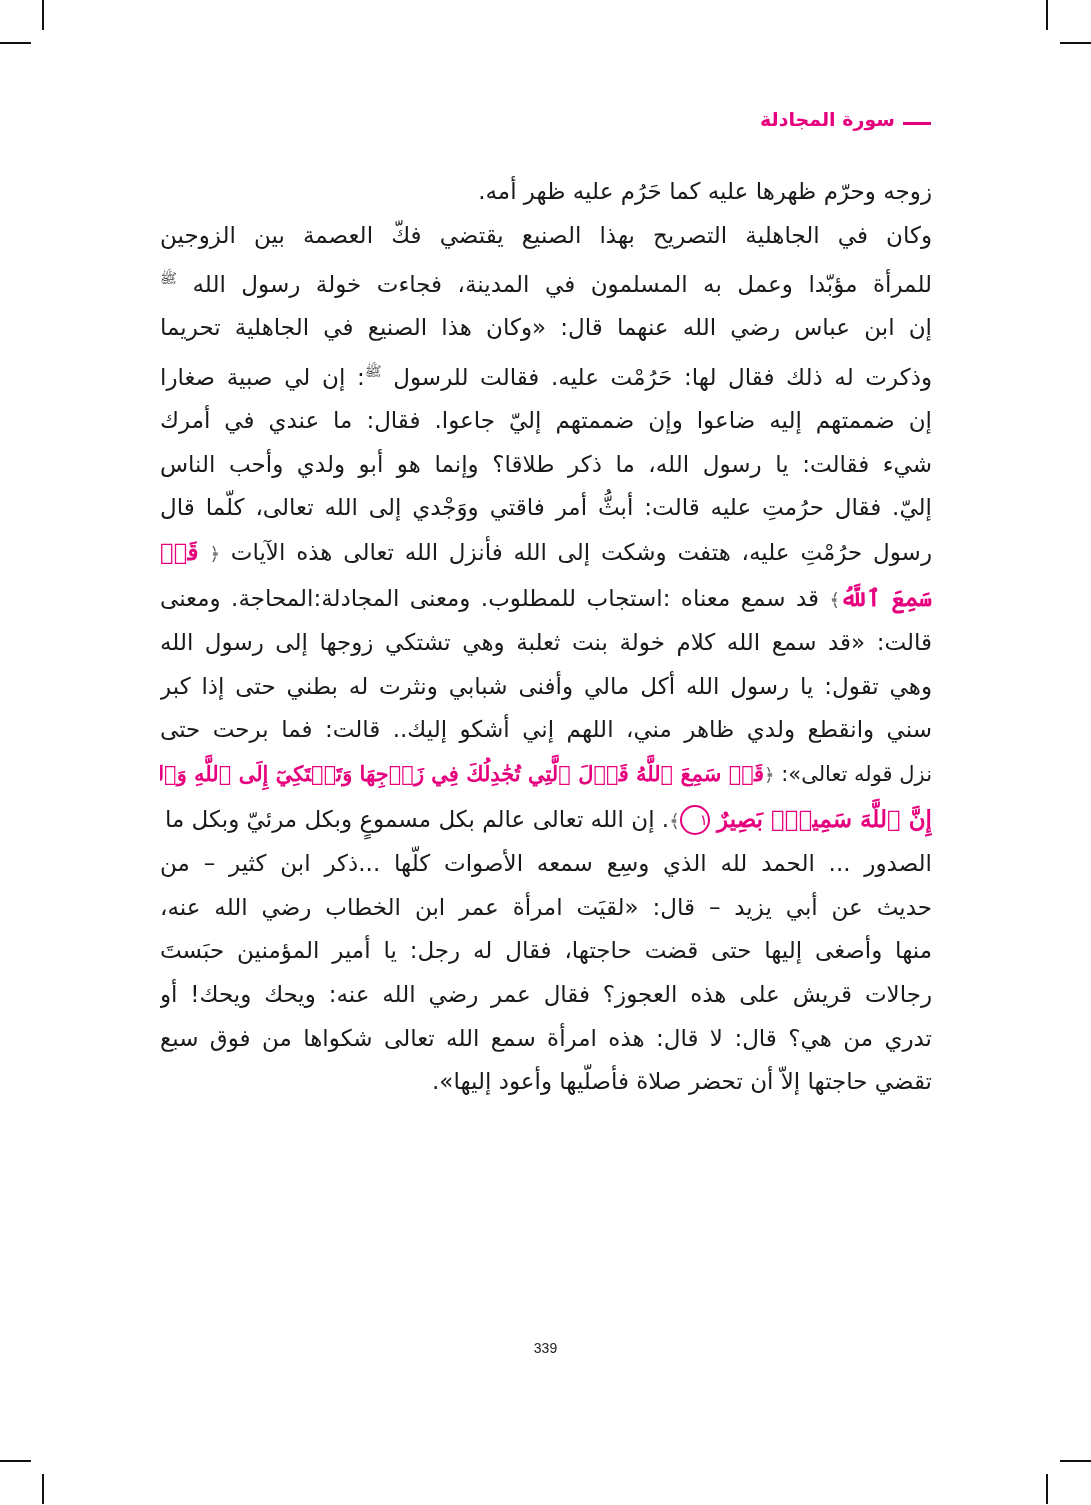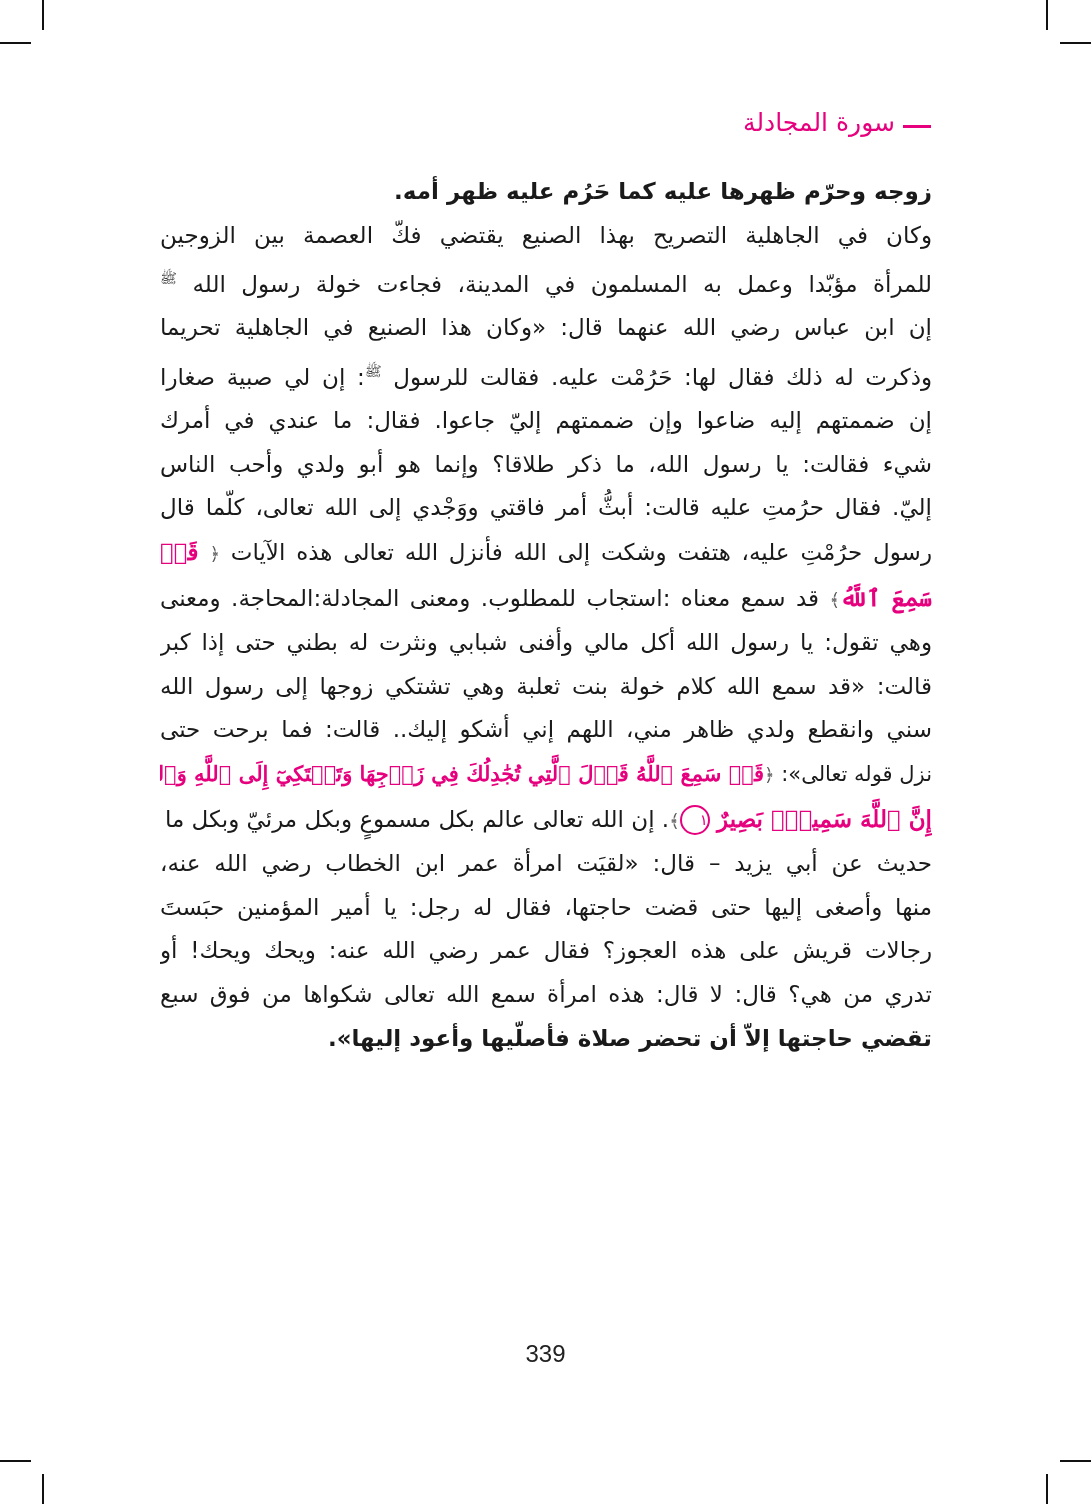--- a/index.html
+++ b/index.html
@@ -33,22 +33,22 @@
     }
     .running-head .rule {
       width: 28px;
       height: 3px;
       background: #e6007e;
       margin-top: 8px;
     }
     .running-head .title {
       color: #e6007e;
       font-family: "DejaVu Sans", sans-serif;
-      font-size: 25px;
-      font-weight: normal;
+      font-size: 19px;
+      font-weight: bold;
       line-height: 1;
     }
 
     .body-text {
       position: absolute;
       top: 170px;
       left: 160px;
       width: 772px;
       direction: rtl;
       text-align: justify;
@@ -60,21 +60,20 @@
     }
     .body-text .line {
       display: block;
       white-space: nowrap;
       text-align: justify;
       text-align-last: justify;
       overflow: hidden;
     }
     .body-text .line.last {
       text-align-last: right;
-      font-weight: bold;
     }
     .quran {
       color: #e6007e;
       font-family: "DejaVu Serif", serif;
       font-weight: bold;
       margin-top: 11px;
     }
     .bracket {
       color: #555;
       font-size: 18px;
@@ -99,21 +98,21 @@
       vertical-align: super;
     }
 
     .page-number {
       position: absolute;
       top: 1340px;
       left: 0;
       width: 1091px;
       text-align: center;
       font-family: "Liberation Sans", sans-serif;
-      font-size: 24px;
+      font-size: 14px;
       color: #222;
     }
   </style>
 </head>
 <body>
 
 <div class="crop v" style="left:42px; top:0;"></div>
 <div class="crop h" style="left:0; top:42px;"></div>
 <div class="crop v" style="left:1046px; top:0;"></div>
 <div class="crop h" style="left:1060px; top:42px;"></div>
@@ -131,25 +130,26 @@
   <span class="line last">زوجه وحرّم ظهرها عليه كما حَرُم عليه ظهر أمه.</span>
   <span class="line">وكان في الجاهلية التصريح بهذا الصنيع يقتضي فكّ العصمة بين الزوجين</span>
   <span class="line"><span>للمرأة مؤبّدا وعمل به المسلمون في المدينة، فجاءت خولة رسول الله</span> <span class="salla">ﷺ</span></span>
   <span class="line">إن ابن عباس رضي الله عنهما قال: «وكان هذا الصنيع في الجاهلية تحريما</span>
   <span class="line"><span>وذكرت له ذلك فقال لها: حَرُمْت عليه. فقالت للرسول</span> <span class="salla">ﷺ</span><span>: إن لي صبية صغارا</span></span>
   <span class="line">إن ضممتهم إليه ضاعوا وإن ضممتهم إليّ جاعوا. فقال: ما عندي في أمرك</span>
   <span class="line">شيء فقالت: يا رسول الله، ما ذكر طلاقا؟ وإنما هو أبو ولدي وأحب الناس</span>
   <span class="line">إليّ. فقال حرُمتِ عليه قالت: أبثُّ أمر فاقتي ووَجْدي إلى الله تعالى، كلّما قال</span>
   <span class="line"><span>رسول حرُمْتِ عليه، هتفت وشكت إلى الله فأنزل الله تعالى هذه الآيات</span> <span class="bracket">﴿</span> <span class="quran">قَدۡ</span></span>
   <span class="line"><span class="quran">سَمِعَ ٱللَّهُ</span><span class="bracket">﴾</span> <span>قد سمع معناه :استجاب للمطلوب. ومعنى المجادلة:المحاجة. ومعنى</span></span>
+  <span class="line">قالت: «قد سمع الله كلام خولة بنت ثعلبة وهي تشتكي زوجها إلى رسول الله</span>
   <span class="line">وهي تقول: يا رسول الله أكل مالي وأفنى شبابي ونثرت له بطني حتى إذا كبر</span>
-  <span class="line">قالت: «قد سمع الله كلام خولة بنت ثعلبة وهي تشتكي زوجها إلى رسول الله</span>
   <span class="line">سني وانقطع ولدي ظاهر مني، اللهم إني أشكو إليك.. قالت: فما برحت حتى</span>
   <span class="line" style="font-size:21px;"><span>نزل قوله تعالى»:</span> <span class="bracket">﴿</span><span class="quran">قَدۡ سَمِعَ ٱللَّهُ قَوۡلَ ٱلَّتِي تُجَٰدِلُكَ فِي زَوۡجِهَا وَتَشۡتَكِيٓ إِلَى ٱللَّهِ وَٱللَّهُ يَسۡمَعُ تَحَاوُرَكُمَآۚ</span></span>
   <span class="line"><span class="quran">إِنَّ ٱللَّهَ سَمِيعُۢ بَصِيرٌ</span> <span class="ayah-num">١</span><span class="bracket">﴾</span><span>. إن الله تعالى عالم بكل مسموعٍ وبكل مرئيّ وبكل ما في</span></span>
+  <span class="line">الصدور ... الحمد لله الذي وسِع سمعه الأصوات كلّها ...ذكر ابن كثير – من</span>
   <span class="line">حديث عن أبي يزيد – قال: «لقيَت امرأة عمر ابن الخطاب رضي الله عنه،</span>
   <span class="line">منها وأصغى إليها حتى قضت حاجتها، فقال له رجل: يا أمير المؤمنين حبَستَ</span>
   <span class="line">رجالات قريش على هذه العجوز؟ فقال عمر رضي الله عنه: ويحك ويحك! أو</span>
   <span class="line">تدري من هي؟ قال: لا قال: هذه امرأة سمع الله تعالى شكواها من فوق سبع</span>
   <span class="line last">تقضي حاجتها إلاّ أن تحضر صلاة فأصلّيها وأعود إليها».</span>
 </div>
 
 <div class="page-number">339</div>
 
 </body></html>

